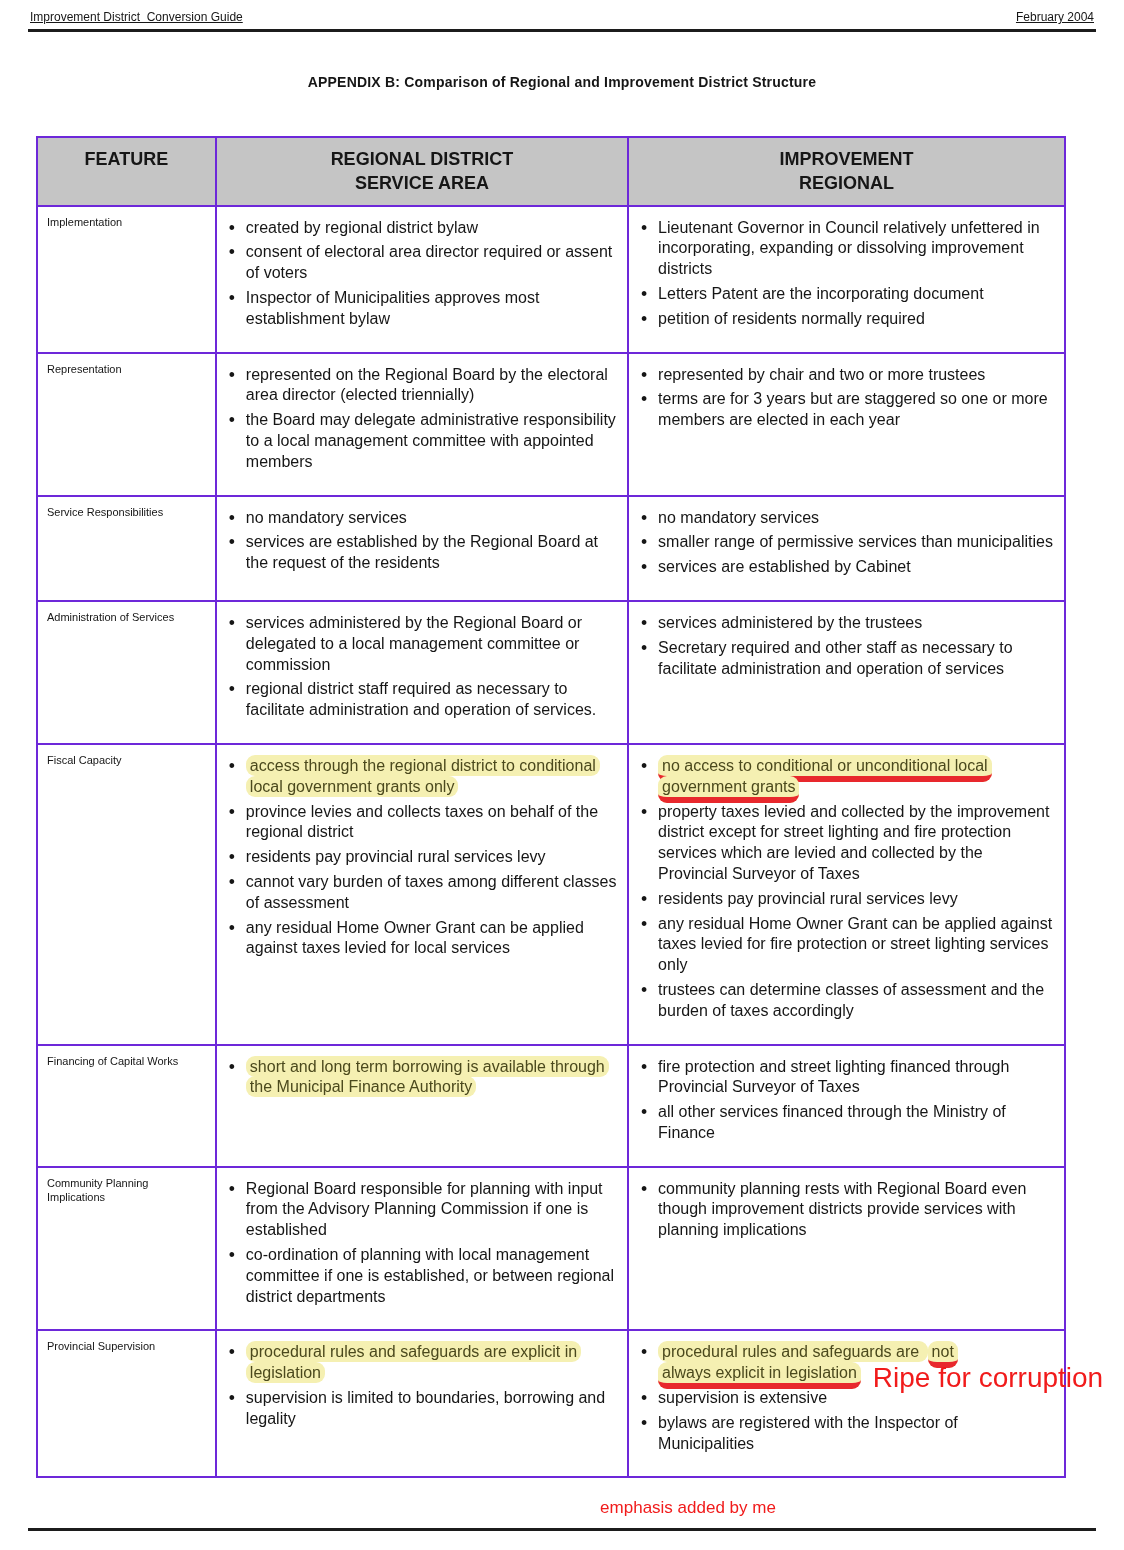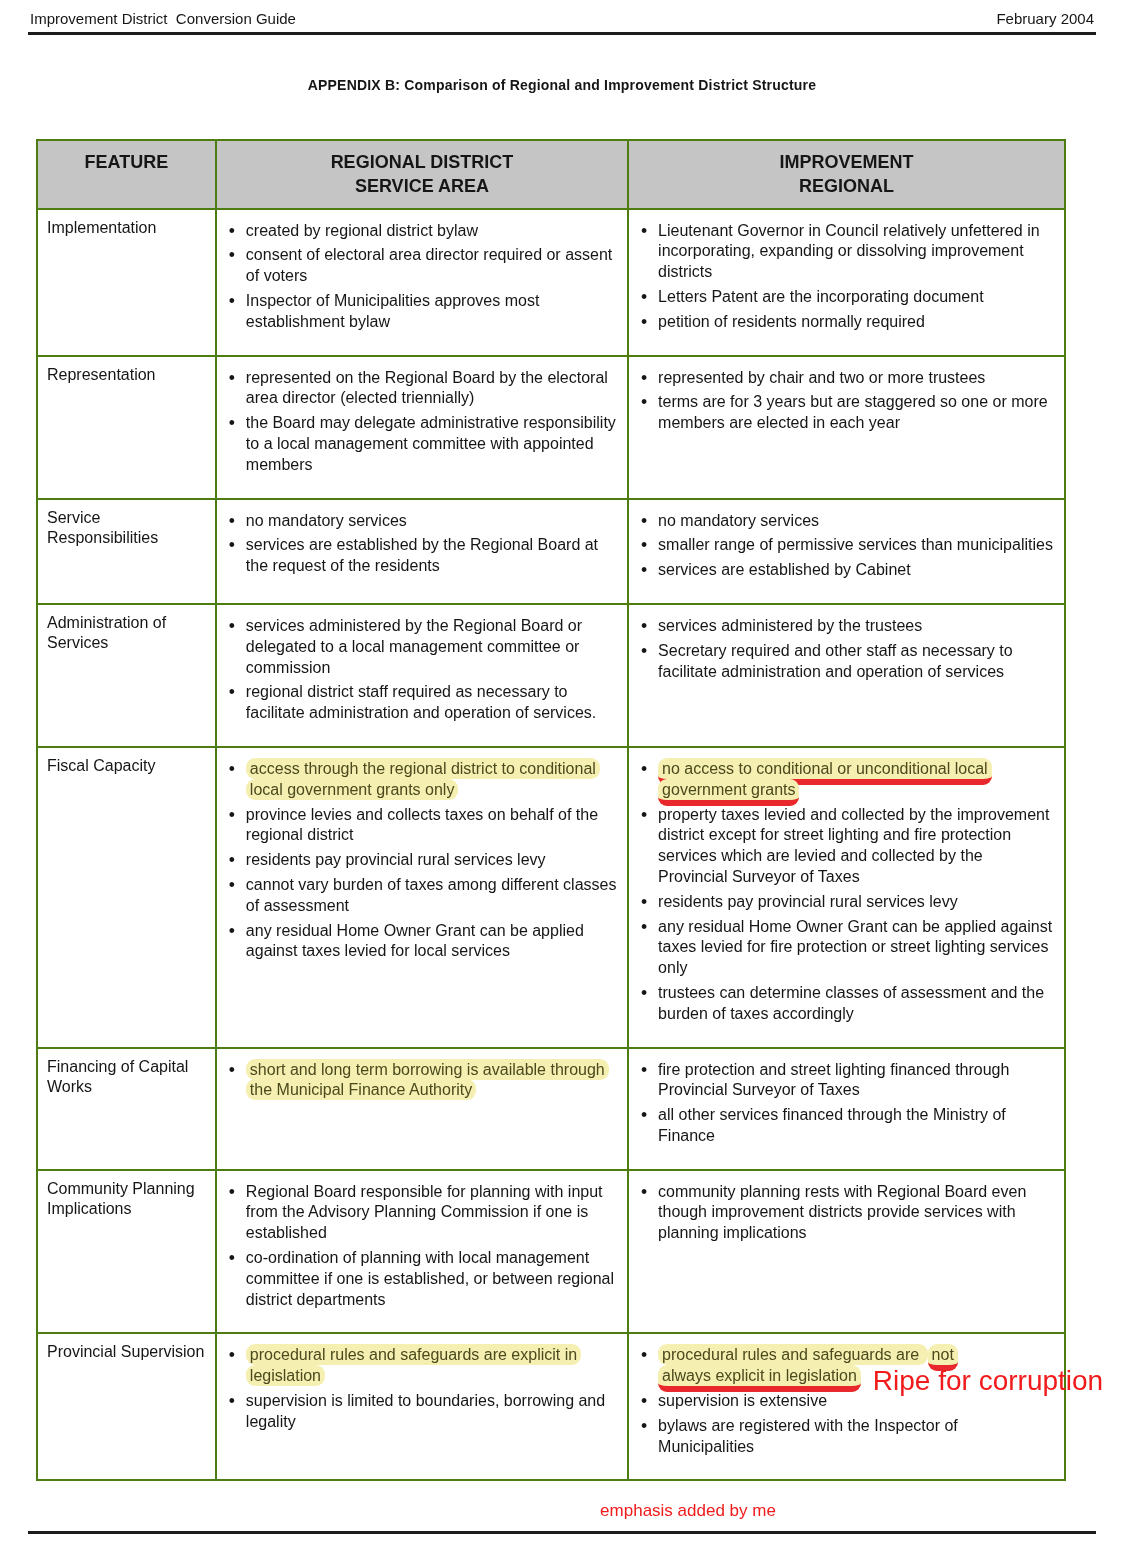--- a/index.html
+++ b/index.html
@@ -10,42 +10,42 @@
     overflow:hidden;
   }
   .page {
     box-sizing:border-box;
     width:1124px; height:1550px;
     padding:8px 28px 0 28px;
     display:flex; flex-direction:column;
   }
   .doc-header {
     display:flex; justify-content:space-between; align-items:flex-end;
-    font-size:15px; padding:2px 2px 5px 2px;
+    font-size:12px; padding:2px 2px 5px 2px;text-decoration:underline;
   }
   .doc-header span { white-space:pre-wrap; }
   .header-rule { border-top:3px solid #1c1c1c; margin:0 0 42px 0; }
   .page-title {
     text-align:center; font-size:14px; font-weight:bold;
     margin:0 0 46px 0; letter-spacing:0.2px;
   }
   table.cmp {
     border-collapse:collapse; table-layout:fixed;
     width:1030px; margin-left:8px;
   }
   table.cmp th, table.cmp td {
-    border:2px solid #4d7c0f; vertical-align:top;
+    border:2px solid #6d28d9; vertical-align:top;
   }
   table.cmp th {
     background:var(--th-bg, #c5c5c5);
     font-size:18px; font-weight:bold; text-align:center;
     padding:9px 4px; line-height:1.35; white-space:pre-line;
   }
   td.feature-cell {
-    font-size:16px; line-height:1.28;
+    font-size:11px; line-height:1.28;
     padding:8px 6px 3px 9px;
   }
   td.content-cell { padding:7px 8px 18px 6px; }
   ul.bullets {
     margin:0; padding:0; list-style:none;
     font-size:16px; line-height:1.3;
   }
   ul.bullets li {
     position:relative; padding-left:23px; margin:4px 0;
   }

